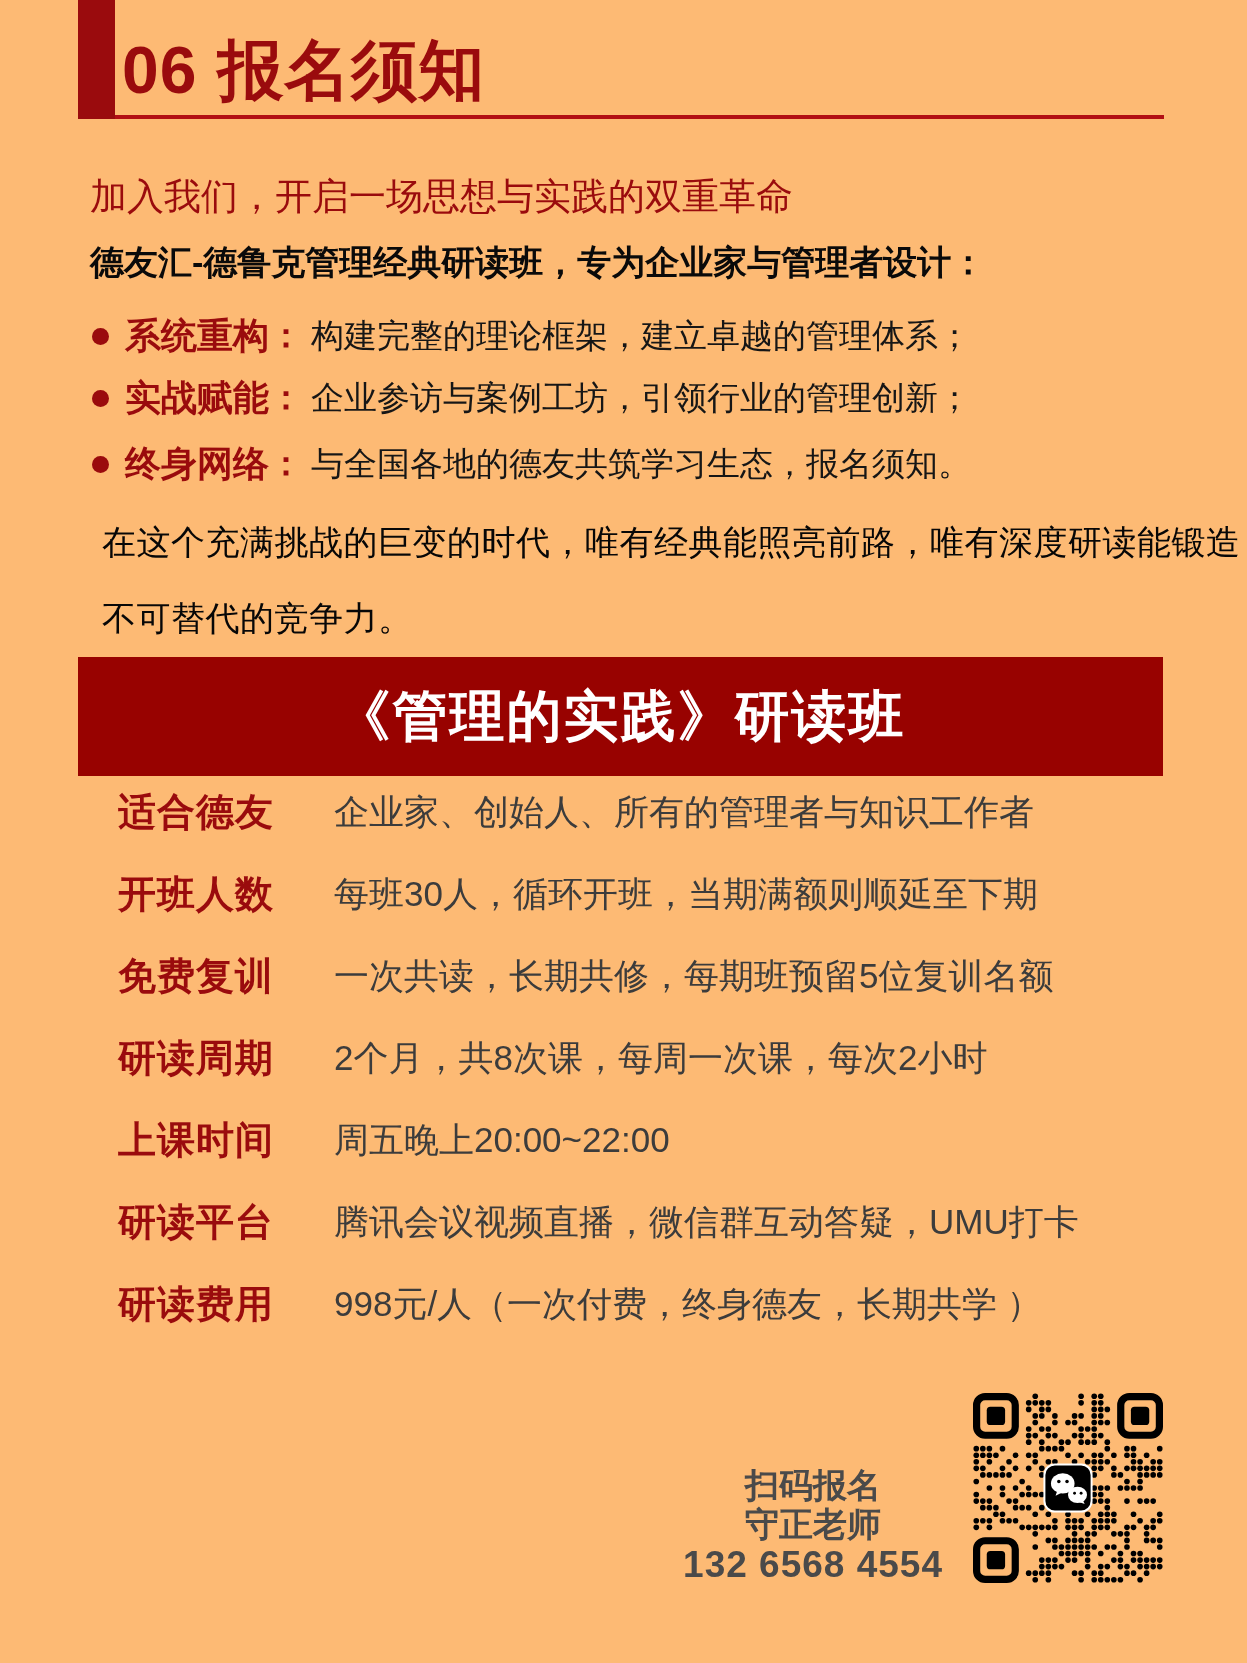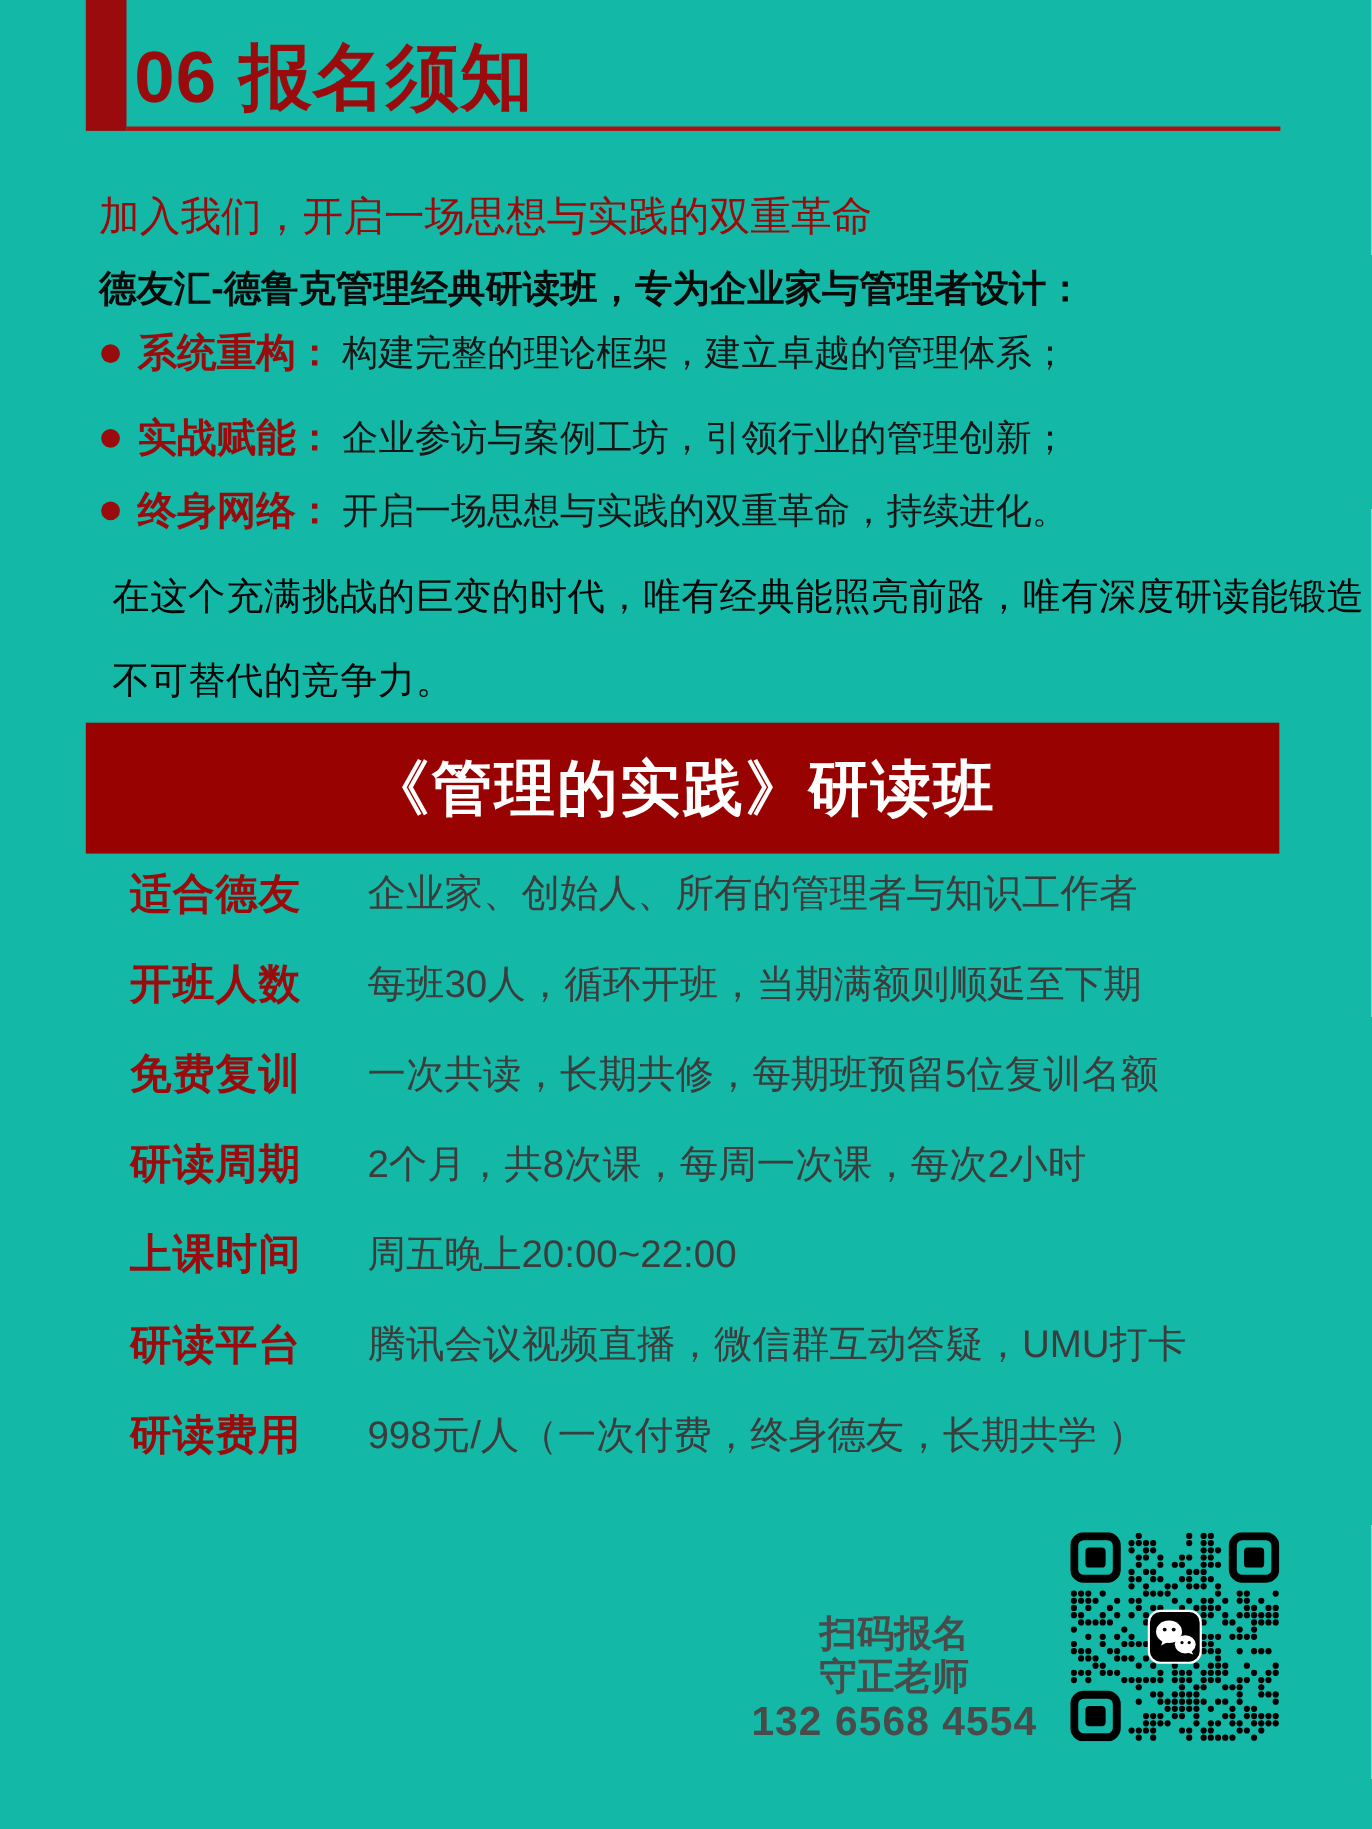--- a/index.html
+++ b/index.html
@@ -1,33 +1,33 @@
 <!DOCTYPE html>
 <html lang="zh" style="--primary-red: #9A0B0D; --banner-red: #980200; --underline-red: #B20F14; --value-gray: #3C3C3C; --contact-gray: #4A4A4A; --qr-black: #000000;"><head>
 <meta charset="utf-8">
 <style>
   html,body{margin:0;padding:0;background:#fff;}
   .page{
-    position:relative;width:1247px;height:1663px;background:#14b8a6;overflow:hidden;
+    position:relative;width:1247px;height:1663px;background:#fdba74;overflow:hidden;
     font-family:"Liberation Sans","DejaVu Sans",sans-serif;
   }
   
   .accent-bar{position:absolute;left:78px;top:0;width:37px;height:119px;background:var(--primary-red,#9A0B0D);}
   .page-title{position:absolute;left:122px;top:26px;font-size:66px;font-weight:bold;color:var(--primary-red,#9A0B0D);white-space:nowrap;letter-spacing:1px;}
   .page-title .t2{margin-left:20px;}
   .title-underline{position:absolute;left:115px;top:115px;width:1049px;height:4px;background:var(--underline-red,#B20F14);}
   
   .headline{position:absolute;left:90px;top:172px;font-size:37px;font-weight:normal;color:var(--primary-red,#9A0B0D);white-space:nowrap;}
   .lead{position:absolute;left:90px;top:240px;font-size:34px;font-weight:bold;color:#0a0a0a;white-space:nowrap;}
   .bullet{position:absolute;left:92px;height:40px;display:flex;align-items:center;white-space:nowrap;}
   .bullet .dot{width:17px;height:17px;border-radius:50%;background:var(--primary-red,#9A0B0D);margin-right:16px;flex:none;}
   .bullet .blabel{font-size:36px;font-weight:bold;color:var(--primary-red,#9A0B0D);}
   .bullet .bsep{font-size:34px;font-weight:bold;color:var(--primary-red,#9A0B0D);margin-right:8px;}
   .bullet .btext{font-size:33px;color:#161616;}
-  .bullet-1{top:301px}.bullet-2{top:378px}.bullet-3{top:444px}
+  .bullet-1{top:316px}.bullet-2{top:378px}.bullet-3{top:444px}
   .closing{position:absolute;left:102px;font-size:34px;font-weight:normal;color:#070707;white-space:nowrap;letter-spacing:0.5px;}
   .closing-1{top:520px}.closing-2{top:596px}
   
   .banner{position:absolute;left:78px;top:657px;width:1085px;height:119px;background:var(--banner-red,#980200);display:flex;align-items:center;justify-content:center;}
   .banner-title{color:#ffffff;font-size:55px;font-weight:bold;letter-spacing:2px;white-space:nowrap;}
   
   .details{position:absolute;left:118px;top:771px;}
   .detail-row{display:flex;align-items:center;height:82px;white-space:nowrap;gap:24px;}
   .detail-label{width:192px;flex:none;font-size:38px;font-weight:bold;color:var(--primary-red,#9A0B0D);letter-spacing:1px;}
   .detail-value{font-size:35px;font-weight:normal;color:var(--value-gray,#3C3C3C);}
@@ -59,21 +59,21 @@
   <div class="bullet bullet-2">
     <span class="dot"></span>
     <span class="blabel">实战赋能</span>
     <span class="bsep">：</span>
     <span class="btext">企业参访与案例工坊，引领行业的管理创新；</span>
   </div>
   <div class="bullet bullet-3">
     <span class="dot"></span>
     <span class="blabel">终身网络</span>
     <span class="bsep">：</span>
-    <span class="btext">开启一场思想与实践的双重革命，持续进化。</span>
+    <span class="btext">与全国各地的德友共筑学习生态，报名须知。</span>
   </div>
 
   <div class="closing closing-1">在这个充满挑战的巨变的时代，唯有经典能照亮前路，唯有深度研读能锻造</div>
   <div class="closing closing-2">不可替代的竞争力。</div>
 
   <div class="banner">
     <span class="banner-title">《管理的实践》研读班</span>
   </div>
 
   <div class="details">

